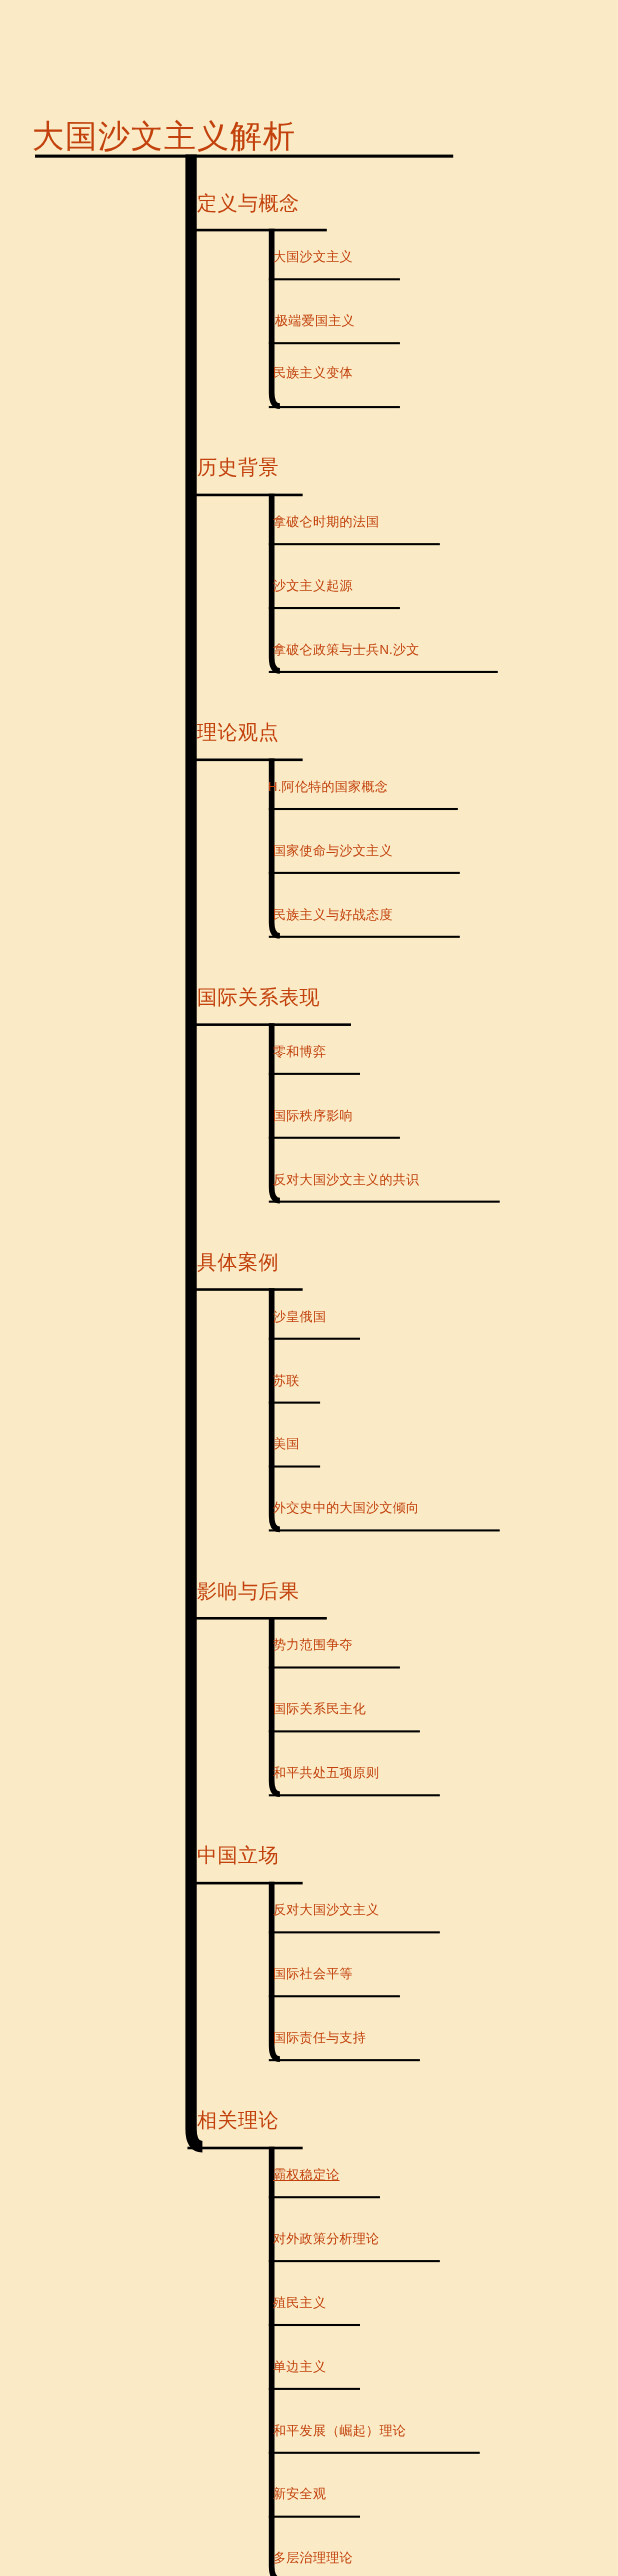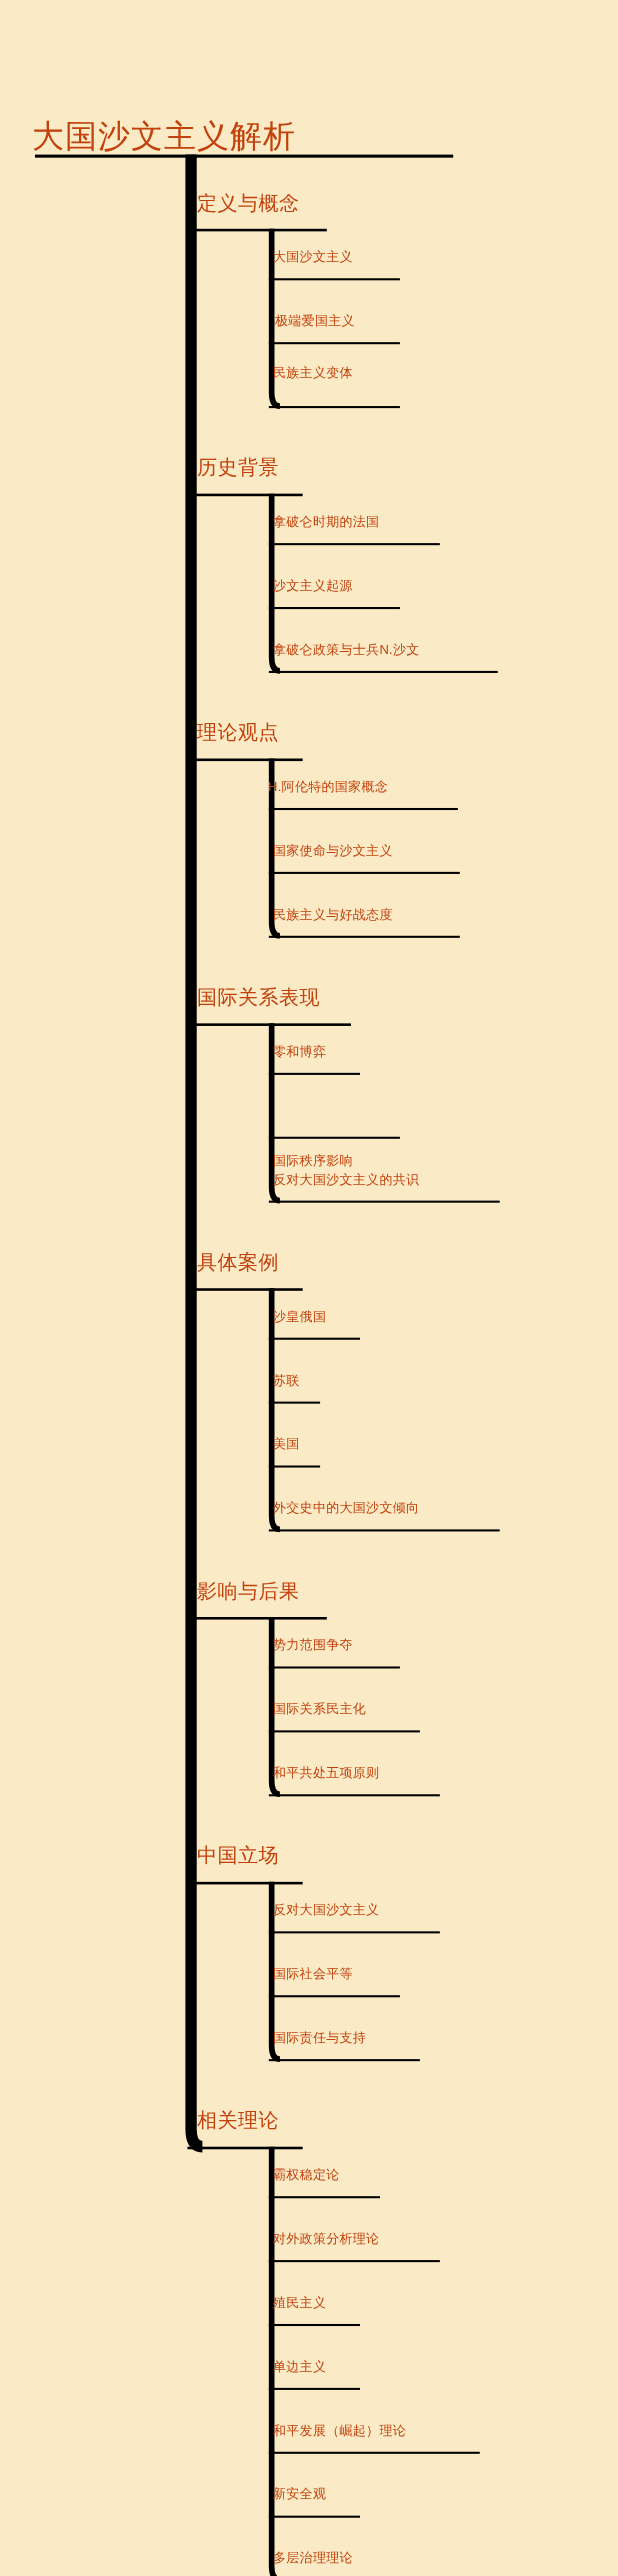--- a/index.html
+++ b/index.html
@@ -103,37 +103,37 @@
       <div class="node node-l1" style="left: 197px; top: 457px;">历史背景</div>
       <div class="node node-l2" style="left: 273px; top: 515px;">拿破仑时期的法国</div>
       <div class="node node-l2" style="left: 273px; top: 579px;">沙文主义起源</div>
       <div class="node node-l2" style="left: 273px; top: 643px;">拿破仑政策与士兵N.沙文</div>
       <div class="node node-l1" style="left: 197px; top: 722px; text-align: right;">理论观点</div>
       <div class="node node-l2" style="left: 268px; top: 780px;">H.阿伦特的国家概念</div>
       <div class="node node-l2" style="left: 273px; top: 844px;">国家使命与沙文主义</div>
       <div class="node node-l2" style="left: 273px; top: 908px;">民族主义与好战态度</div>
       <div class="node node-l1" style="left: 197px; top: 987px;">国际关系表现</div>
       <div class="node node-l2" style="left: 273px; top: 1045px;">零和博弈</div>
-      <div class="node node-l2" style="left: 273px; top: 1109px; margin-top: 45px;">国际秩序影响</div>
+      <div class="node node-l2" style="left: 273px; top: 1109px;">国际秩序影响</div>
       <div class="node node-l2" style="left: 273px; top: 1173px;">反对大国沙文主义的共识</div>
       <div class="node node-l1" style="left: 197px; top: 1252px;">具体案例</div>
       <div class="node node-l2" style="left: 273px; top: 1310px;">沙皇俄国</div>
       <div class="node node-l2" style="left: 273px; top: 1374px;">苏联</div>
       <div class="node node-l2" style="left: 273px; top: 1437px;">美国</div>
       <div class="node node-l2" style="left: 273px; top: 1501px;">外交史中的大国沙文倾向</div>
       <div class="node node-l1" style="left: 197px; top: 1581px;">影响与后果</div>
       <div class="node node-l2" style="left: 273px; top: 1638px;">势力范围争夺</div>
       <div class="node node-l2" style="left: 273px; top: 1702px;">国际关系民主化</div>
       <div class="node node-l2" style="left: 273px; top: 1766px;">和平共处五项原则</div>
       <div class="node node-l1" style="left: 197px; top: 1845px;">中国立场</div>
       <div class="node node-l2" style="left: 273px; top: 1903px;">反对大国沙文主义</div>
       <div class="node node-l2" style="left: 273px; top: 1967px;">国际社会平等</div>
       <div class="node node-l2" style="left: 273px; top: 2031px;">国际责任与支持</div>
       <div class="node node-l1" style="left: 197px; top: 2110px;">相关理论</div>
-      <div class="node node-l2" style="left: 273px; top: 2168px;">霸权稳定论</div>
+      <div class="node node-l2" style="left: 273px; top: 2168px; text-decoration: underline;">霸权稳定论</div>
       <div class="node node-l2" style="left: 273px; top: 2232px; text-align: right;">对外政策分析理论</div>
       <div class="node node-l2" style="left: 273px; top: 2296px;">殖民主义</div>
       <div class="node node-l2" style="left: 273px; top: 2360px;">单边主义</div>
       <div class="node node-l2" style="left: 273px; top: 2424px;">和平发展（崛起）理论</div>
       <div class="node node-l2" style="left: 273px; top: 2487px;">新安全观</div>
       <div class="node node-l2" style="left: 273px; top: 2551px;">多层治理理论</div>
     </div>
 </div>
 
 

